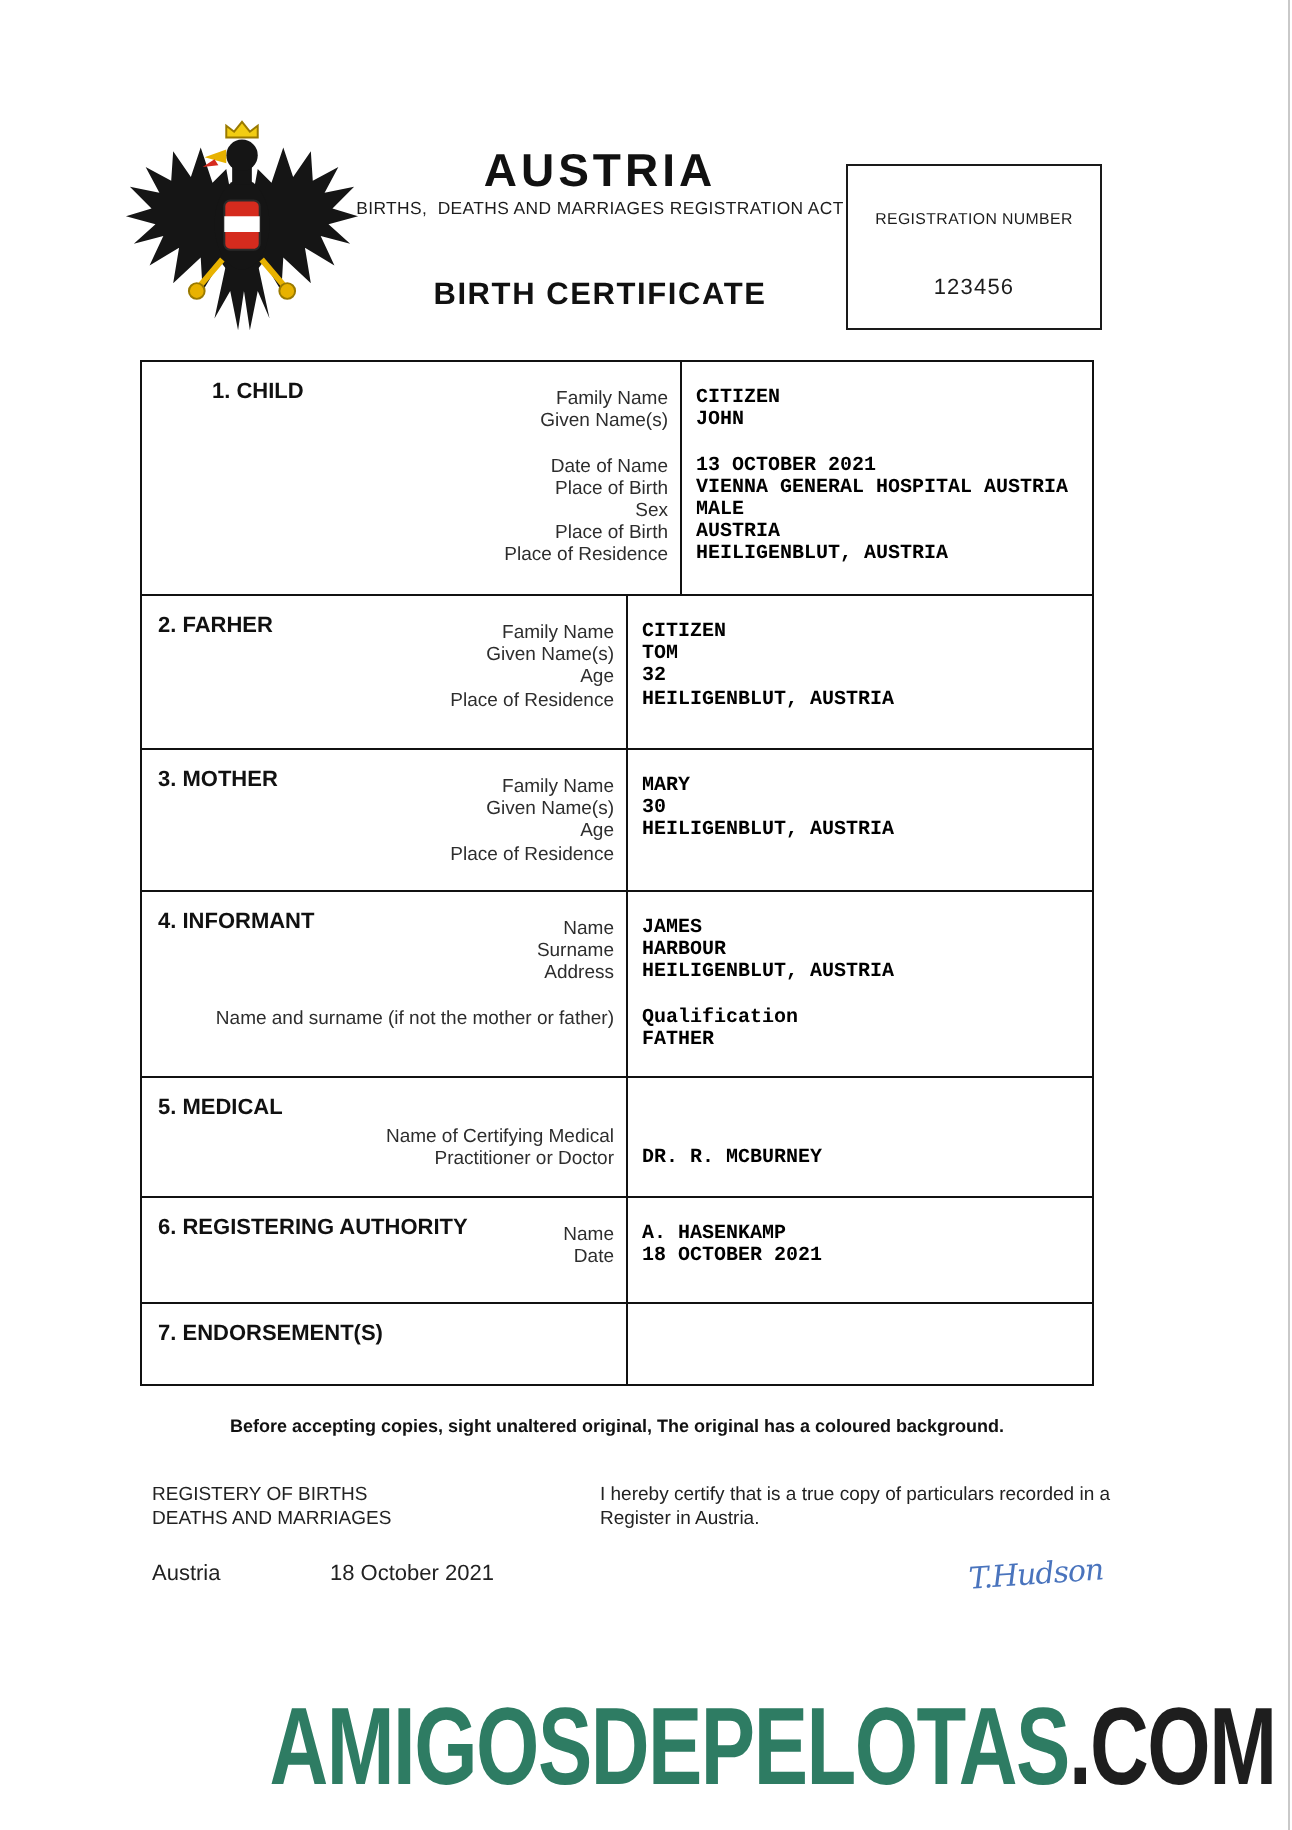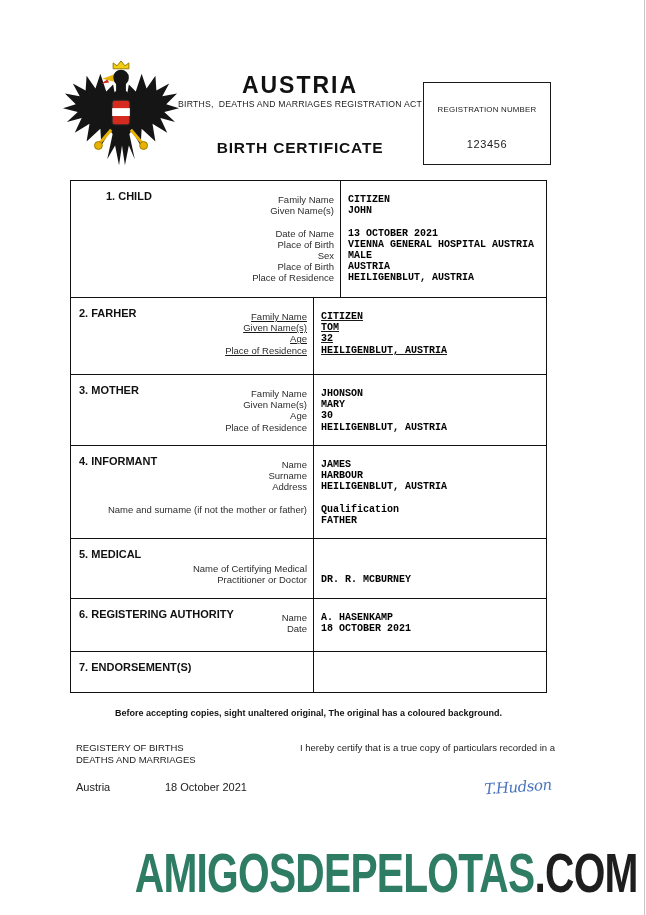--- a/index.html
+++ b/index.html
@@ -110,21 +110,21 @@
             <div class="line mono">JOHN</div>
             <div class="line mono">&nbsp;</div>
             <div class="line mono">13 OCTOBER 2021</div>
             <div class="line mono">VIENNA GENERAL HOSPITAL AUSTRIA</div>
             <div class="line mono">MALE</div>
             <div class="line mono">AUSTRIA</div>
             <div class="line mono">HEILIGENBLUT, AUSTRIA</div>
           </div>
         </div>
       </div>
-      <div class="sec" style="height: 77px; text-decoration: underline;">
+      <div class="sec" style="height: 77px;">
         <div class="sec-left">
           <div class="sec-title">2. FARHER</div>
           <div class="lines labels">
             <div class="line">Family Name</div>
             <div class="line">Given Name(s)</div>
             <div class="line">Age</div>
             <div class="line">Place of Residence</div>
           </div>
         </div>
         <div class="sec-right">
@@ -141,21 +141,20 @@
           <div class="sec-title">3. MOTHER</div>
           <div class="lines labels">
             <div class="line">Family Name</div>
             <div class="line">Given Name(s)</div>
             <div class="line">Age</div>
             <div class="line">Place of Residence</div>
           </div>
         </div>
         <div class="sec-right">
           <div class="lines values">
-            <div class="line mono">JHONSON</div>
             <div class="line mono">MARY</div>
             <div class="line mono">30</div>
             <div class="line mono">HEILIGENBLUT, AUSTRIA</div>
           </div>
         </div>
       </div>
       <div class="sec" style="height: 93px;">
         <div class="sec-left">
           <div class="sec-title">4. INFORMANT</div>
           <div class="lines labels">
@@ -223,20 +222,21 @@
 
   <div class="notice">Before accepting copies, sight unaltered original, The original has a coloured background.</div>
 
   <div class="registry-block">
     <div>REGISTERY OF BIRTHS</div>
     <div>DEATHS AND MARRIAGES</div>
   </div>
 
   <div class="certify-block">
     <div>I hereby certify that is a true copy of particulars recorded in a</div>
+    <div>Register in Austria.</div>
   </div>
 
 
   <div class="issue-country">Austria</div>
   <div class="issue-date">18 October 2021</div>
 
   <div class="signature" id="signature" style="color: rgb(74, 116, 189);">T.Hudson</div>
 
   <div class="watermark">
     <span id="wm-brand" style="color: rgb(46, 124, 99);">AMIGOSDEPELOTAS</span><span id="wm-tld" style="color: rgb(30, 30, 30);">.COM</span>

